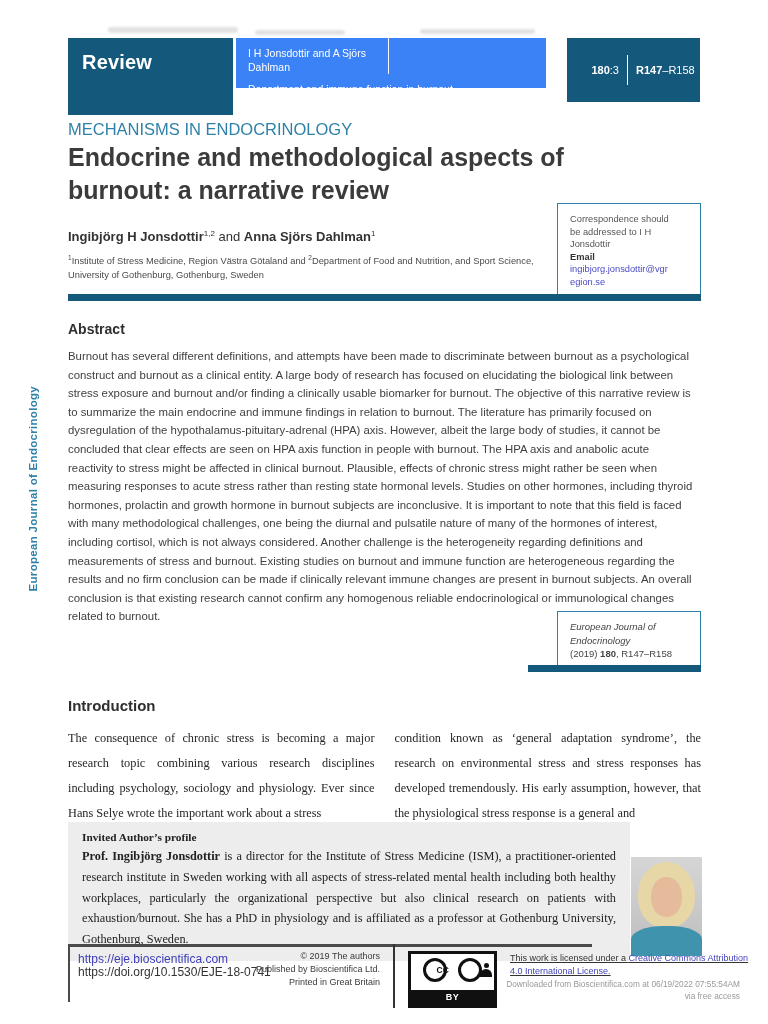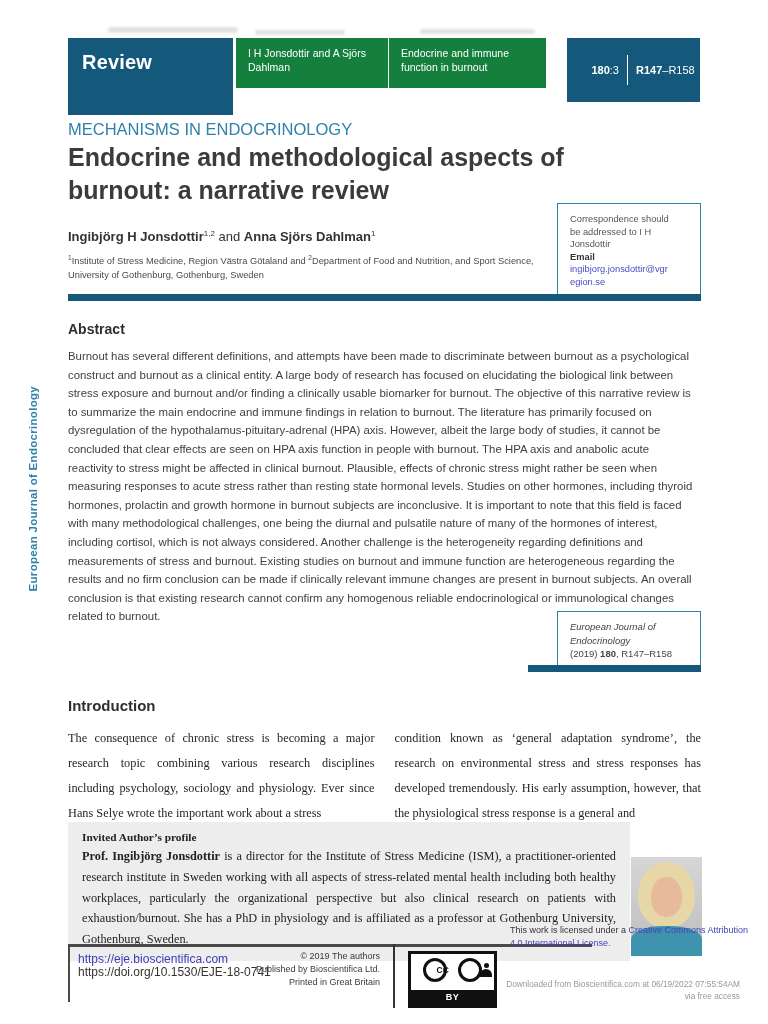--- a/index.html
+++ b/index.html
@@ -5,21 +5,21 @@
   html,body{margin:0;padding:0;background:#ffffff;}
   .page{position:relative;width:768px;height:1024px;background:#ffffff;overflow:hidden;
         font-family:"Liberation Sans",sans-serif;color:#333;}
 
   
   .smudge{position:absolute;background:rgba(150,150,150,.28);border-radius:3px;filter:blur(1px);}
 
   
   .review-box{position:absolute;left:68px;top:38px;width:165px;height:77px;background:#14587C;}
   .review-box .lbl{padding:13px 0 0 14px;font-size:20px;font-weight:700;color:#fff;letter-spacing:.2px;}
-  .header-bar{position:absolute;left:236px;top:38px;width:310px;height:50px;background:#15803d;display:flex;box-sizing:border-box;}
+  .header-bar{position:absolute;left:236px;top:38px;width:310px;height:50px;background:#3b82f6;display:flex;box-sizing:border-box;flex-direction:column;}
   .hcell{color:#fff;font-size:10.5px;line-height:13.5px;padding:9px 10px 0 12px;box-sizing:border-box;}
   .hcell.authors{width:153px;border-right:1px solid rgba(255,255,255,.95);}
   .hcell.title{flex:1;}
   .pages-box{position:absolute;left:567px;top:38px;width:133px;height:64px;background:#14587C;display:flex;align-items:center;color:#fff;font-size:11px;box-sizing:border-box;}
   .pages-box .vol{width:52px;text-align:right;}
   .pages-box .psep{width:1px;height:30px;background:#fff;margin:0 8px;}
 
   
   .sidebar-journal{position:absolute;left:27px;top:386px;writing-mode:vertical-rl;transform:rotate(180deg);
      font-size:11.5px;font-weight:700;color:#2F81A8;letter-spacing:.3px;white-space:nowrap;}
@@ -77,39 +77,39 @@
   .cc-badge{position:absolute;left:408px;top:951px;width:89px;height:57px;box-sizing:border-box;border:3px solid #101010;background:#fff;}
   .cc-row{display:flex;justify-content:space-evenly;margin-top:4px;}
   .cc-circle{width:24px;height:24px;box-sizing:border-box;border:3px solid #101010;border-radius:50%;
      display:flex;align-items:center;justify-content:center;font-size:8.5px;font-weight:700;color:#101010;padding-left:16px;}
   .person{position:relative;width:18px;height:18px;}
   .person .head{position:absolute;top:2px;left:6.5px;width:5px;height:5px;border-radius:50%;background:#101010;}
   .person .torso{position:absolute;top:8px;left:3px;width:12px;height:8px;border-radius:6px 6px 0 0;background:#101010;}
   .cc-by{position:absolute;left:0;right:0;bottom:0;height:15px;background:#101010;color:#fff;
      font-size:9px;font-weight:700;text-align:center;line-height:15px;letter-spacing:.5px;}
 
-  .f-license{position:absolute;left:510px;top:924px;width:245px;font-size:9px;line-height:13px;color:#333;}
+  .f-license{position:absolute;left:510px;top:952px;width:245px;font-size:9px;line-height:13px;color:#333;text-decoration:underline;}
   .f-license a{color:#4343BB;text-decoration:none;}
   .f-download{position:absolute;left:440px;top:979px;width:300px;text-align:right;font-size:8.3px;line-height:11.5px;color:#999;}
 </style>
 </head>
 <body>
 
 <div class="page">
 
   <div class="smudge" style="left:108px;top:27px;width:130px;height:6px;"></div>
   <div class="smudge" style="left:255px;top:30px;width:90px;height:5px;"></div>
   <div class="smudge" style="left:420px;top:29px;width:115px;height:5px;"></div>
 
   <div class="review-box">
     <div class="lbl">Review</div>
   </div>
   <div class="header-bar">
     <div class="hcell authors">I H Jonsdottir and A Sjörs Dahlman</div>
-    <div class="hcell title">Endocrine and immune function in burnout</div>
+    <div class="hcell title">Department and immune function in burnout</div>
   </div>
   <div class="pages-box">
     <div class="vol"><b>180</b><span>:3</span></div>
     <div class="psep"></div>
     <div><b>R147</b><span>–R158</span></div>
   </div>
 
   <div class="sidebar-journal">European Journal of Endocrinology</div>
 
   <div class="kicker">MECHANISMS IN ENDOCRINOLOGY</div>

